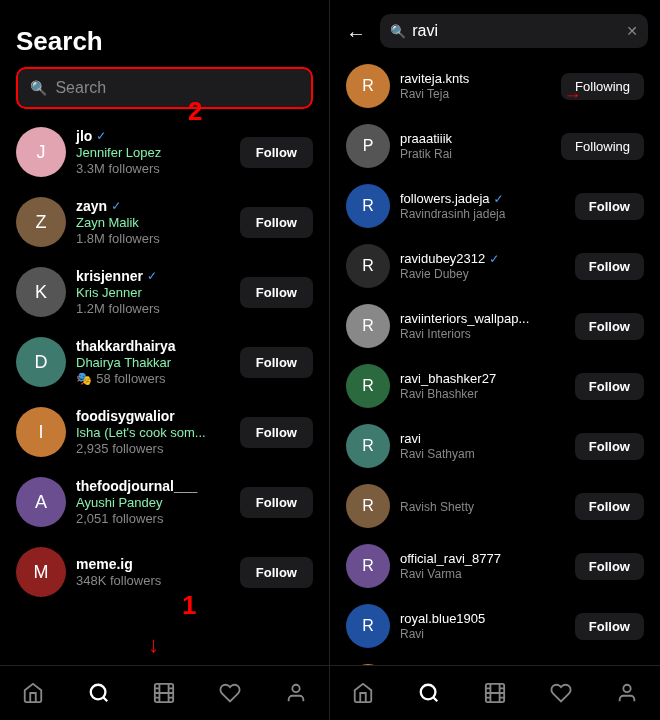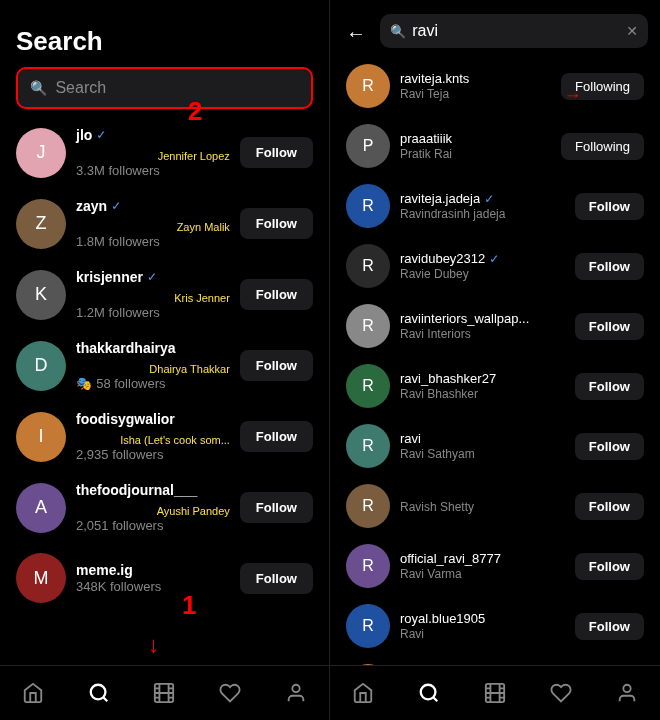--- a/index.html
+++ b/index.html
@@ -75,44 +75,43 @@
       overflow: hidden;
       display: flex;
       align-items: center;
       justify-content: center;
       font-size: 18px;
     }
 
     .user-info {
       flex: 1;
       min-width: 0;
-      text-align: right;
     }
 
     .username-row {
       display: flex;
       align-items: center;
       gap: 4px;
     }
 
     .username {
       font-size: 14px;
       font-weight: 600;
       color: #fff;
     }
 
     .verified {
       color: #4d9ff5;
       font-size: 12px;
     }
 
     .real-name {
-      font-size: 11px;
-      color: #fde047;
-      margin-top: 7px;
+      font-size: 13px;
+      color: #86efac;
+      margin-top: 1px;
     }
 
     .followers {
       font-size: 13px;
       color: #888;
       margin-top: 1px;
       display: flex;
       align-items: center;
       gap: 4px;
     }
@@ -460,21 +459,21 @@
               <span class="right-username">praaatiiik</span>
             </div>
             <div class="right-realname">Pratik Rai</div>
           </div>
           <button class="right-following-btn">Following</button>
         </div>
         <div class="right-user-item">
           <div class="right-avatar av-blue">R</div>
           <div class="right-user-info">
             <div class="username-row">
-              <span class="right-username">raviteja.jadeja</span>
+              <span class="right-username">followers.jadeja</span>
               <span class="verified">✓</span>
             </div>
             <div class="right-realname">Ravindrasinh jadeja</div>
           </div>
           <button class="right-follow-btn">Follow</button>
         </div>
         <div class="right-user-item">
           <div class="right-avatar av-dark">R</div>
           <div class="right-user-info">
             <div class="username-row">

